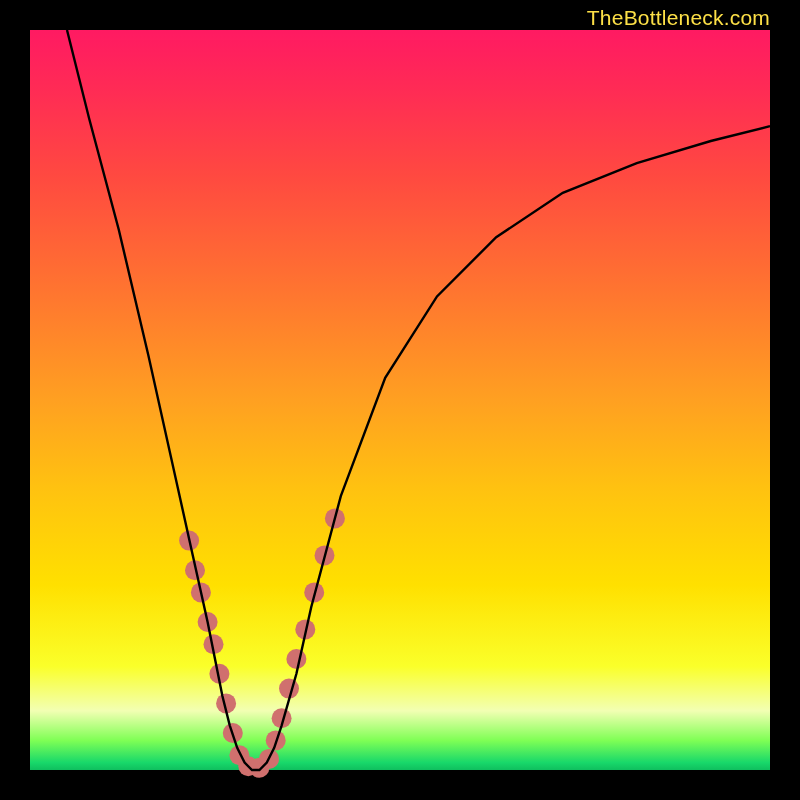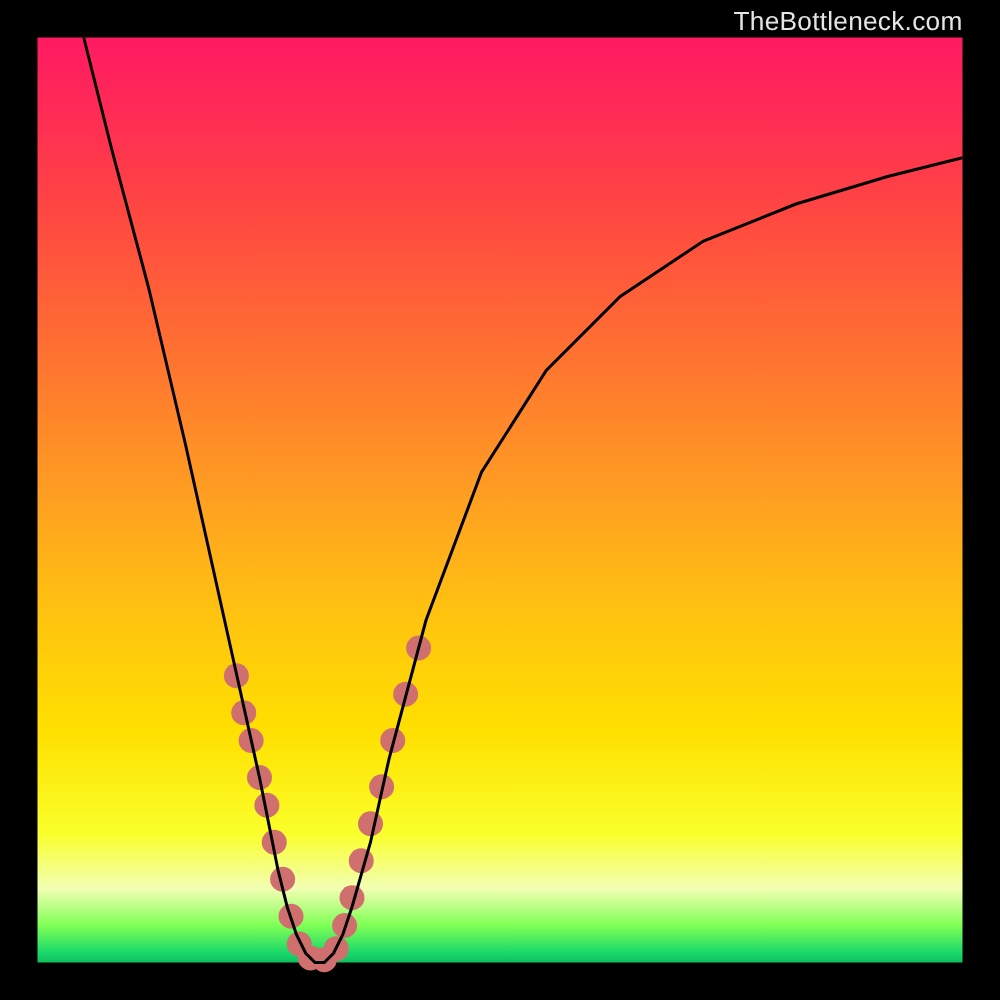--- a/index.html
+++ b/index.html
@@ -37,21 +37,21 @@
       #f2ffb3 92%,
       #7fff55 96%,
       #18d86a 99%,
       #0fbf5e 100%
     );
   }
   .watermark {
     position: absolute;
     top: 6px;
     right: 30px;
-    color: #e5e5e5;
+    color: #fde047;
     font-size: 21px;
     font-weight: 400;
     letter-spacing: 0.2px;
   }
   svg.curve {
     position: absolute;
     left: 0;
     top: 0;
     width: 740px;
     height: 740px;

